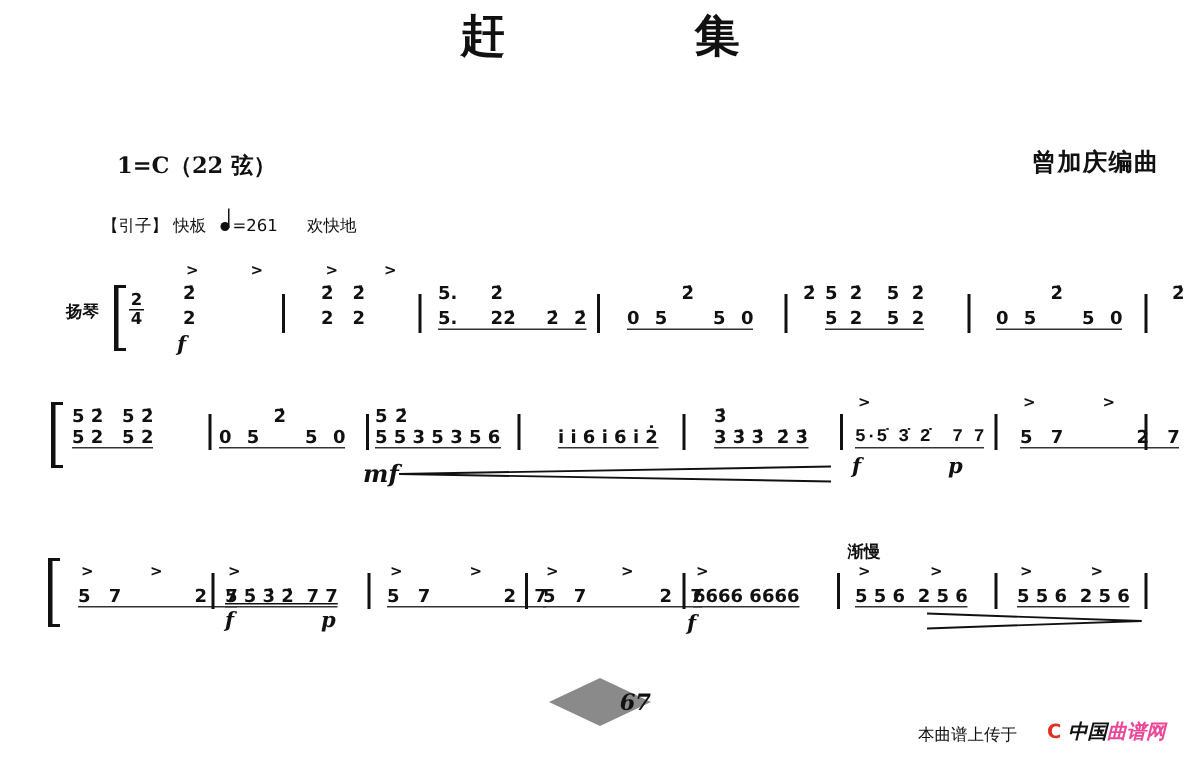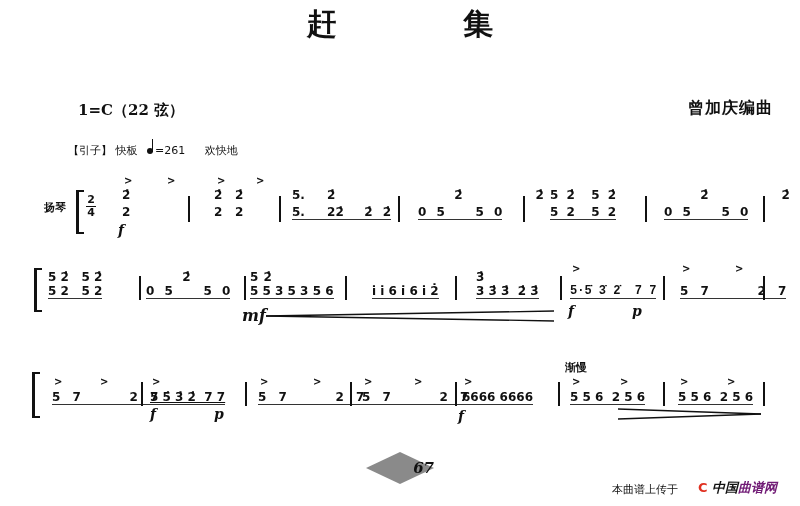--- a/index.html
+++ b/index.html
@@ -21,21 +21,21 @@
     .n { font-family: "DejaVu Sans", sans-serif; font-size: 12px; font-weight: bold; white-space: pre; }
     .ul { border-bottom: 1px solid #333; }
     .dyn { font-family: "DejaVu Serif", serif; font-style: italic; font-weight: bold; font-size: 14px; }
     .acc { font-size: 10px; font-weight: bold; }
     .pageno { top: 450px; left: 366px; width: 68px; height: 36px; }
     .pageno svg { display:block; }
     .footer { top: 482px; left: 612px; font-size: 11px; }
     .brand { top: 479px; left: 698px; font-size: 13px; font-weight: bold; font-style: italic; }
     .brand .logo { color: #e03020; font-style: normal; }
     .brand .cn { color: #111; }
-    .brand .qp { color: #701a75; font-family: Liberation Serif, serif; }
+    .brand .qp { color: #ec4899; font-family: Liberation Serif, serif; }
   </style>
 </head>
 <body>
 
 <div class="abs title">赶 集</div>
 <div class="abs key">1=C（22 弦）</div>
 <div class="abs composer">曾加庆编曲</div>
 
 <div class="abs tempo">
   <span>【引子】</span>

